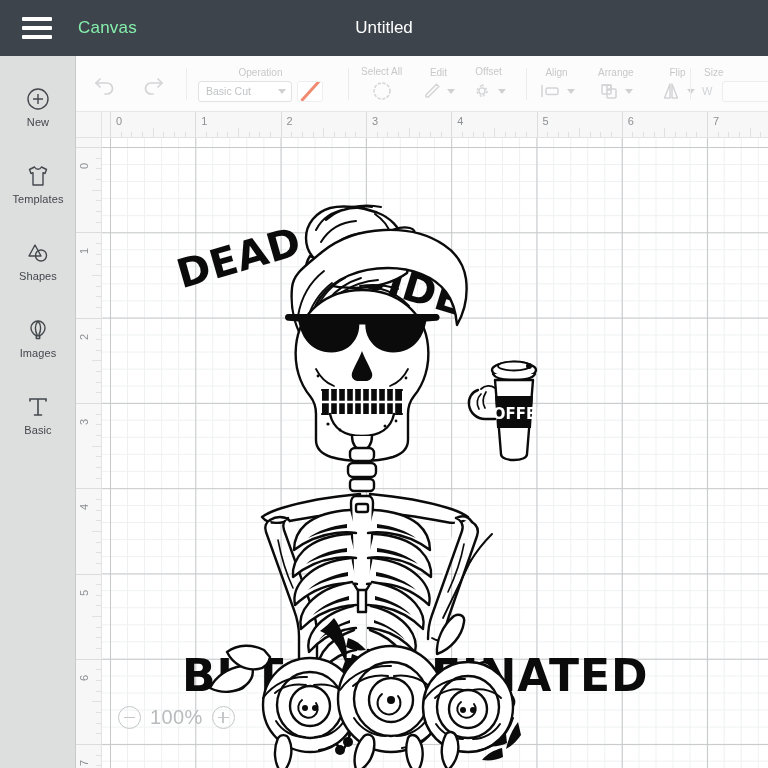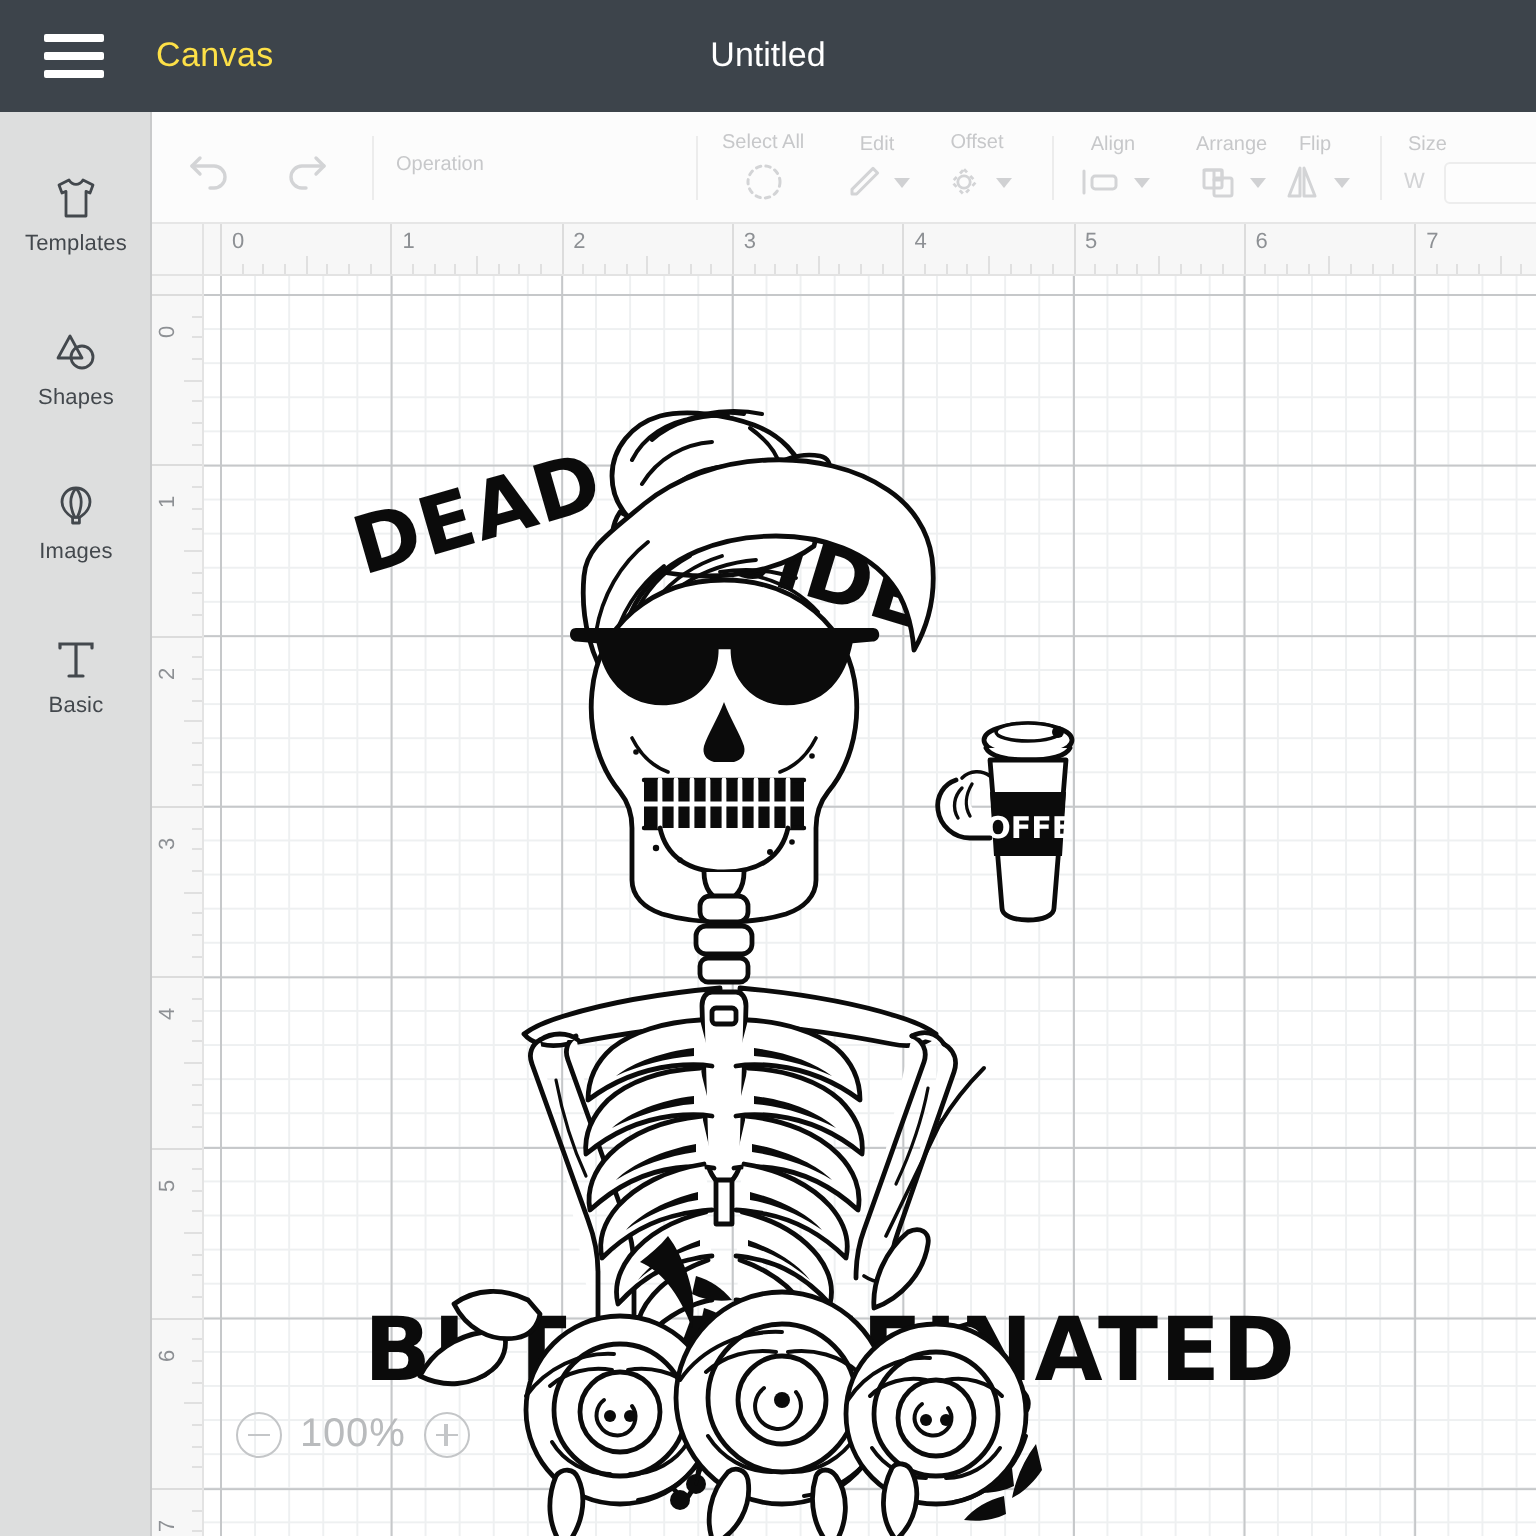--- a/index.html
+++ b/index.html
@@ -22,21 +22,21 @@
     width: 30px; height: 22px;
     margin-left: 22px; margin-right: 26px;
     display: flex; flex-direction: column; justify-content: space-between;
     cursor: pointer;
   }
   .hamburger span {
     display: block; height: 4px; width: 100%;
     background: #ffffff; border-radius: 1px;
   }
   .canvas-label {
-    color: #fde047; font-size: 17px; letter-spacing: .2px;
+    color: #86efac; font-size: 17px; letter-spacing: .2px;
   }
   .doc-title {
     position: absolute; left: 0; top: 0;
     width: 768px; height: 56px;
     display: flex; align-items: center; justify-content: center;
     color: #ffffff; font-size: 17px; pointer-events: none;
   }
 
   
   .sidebar {
@@ -237,20 +237,29 @@
       <span></span>
       <span></span>
       <span></span>
     </div>
     <div class="canvas-label">Canvas</div>
   </div>
   <div class="doc-title">Untitled</div>
 
   <div class="sidebar">
 
+    <div class="side-item">
+      <span class="ico">
+        <svg width="26" height="26" viewBox="0 0 26 26" fill="none" stroke="currentColor" stroke-width="1.4">
+          <circle cx="13" cy="13" r="10"></circle>
+            <path d="M13 8v10M8 13h10"></path>
+        </svg>
+      </span>
+      <span class="lbl">New</span>
+    </div>
 
     <div class="side-item">
       <span class="ico">
         <svg width="26" height="26" viewBox="0 0 26 26" fill="none" stroke="currentColor" stroke-width="1.4" stroke-linejoin="round">
           <path d="M9.5 4 4.5 6.5 6 10.5l2-0.8V22h10V9.7l2 .8 1.5-4L16.5 4c-1 1.6-2.3 2.2-3.5 2.2S10.5 5.6 9.5 4z"></path>
         </svg>
       </span>
       <span class="lbl">Templates</span>
     </div>
 
@@ -305,20 +314,29 @@
               <path d="M22 10H11a5.5 5.5 0 0 0 0 11h2"></path>
           </svg>
         </span>
       </div>
     </div>
 
     <div class="divider" style="left:110px;"></div>
 
     <div class="tb-group" style="left:122px;">
       <div class="tb-caption">Operation</div>
+      <div class="tb-row">
+        <div class="select-box">
+          <span>Basic Cut</span>
+          <span class="caret"></span>
+        </div>
+        <div class="swatch">
+            <i></i>
+          </div>
+      </div>
     </div>
 
     <div class="divider" style="left:272px;"></div>
 
     <div class="tb-group" style="left:285px;">
       <div class="tb-caption">Select All</div>
       <div class="tb-row">
         <span class="tb-ico">
           <svg width="22" height="22" viewBox="0 0 22 22" fill="none" stroke="currentColor" stroke-width="1.5" stroke-linecap="round" stroke-dasharray="2.2 2.6">
             <circle cx="11" cy="11" r="8"></circle>
@@ -374,21 +392,21 @@
           <svg width="22" height="20" viewBox="0 0 22 20" fill="none" stroke="currentColor" stroke-width="1.5" stroke-linejoin="round">
             <path d="M4 4h9v5h-4v-5z"></path>
               <rect x="4" y="4" width="9" height="9" rx="1"></rect>
             <rect x="9" y="8" width="9" height="9" rx="1"></rect>
           </svg>
         </span>
         <span class="caret"></span>
       </div>
     </div>
 
-    <div class="tb-group" style="left:564px;">
+    <div class="tb-group" style="left:584px;">
       <div class="tb-caption">Flip</div>
       <div class="tb-row">
         <span class="tb-ico">
           <svg width="22" height="20" viewBox="0 0 22 20" fill="none" stroke="currentColor" stroke-width="1.5" stroke-linejoin="round">
             <path d="M10 3 4.5 17H10z"></path>
               <path d="M12 3l5.5 14H12z"></path>
           </svg>
         </span>
         <span class="caret"></span>
       </div>

